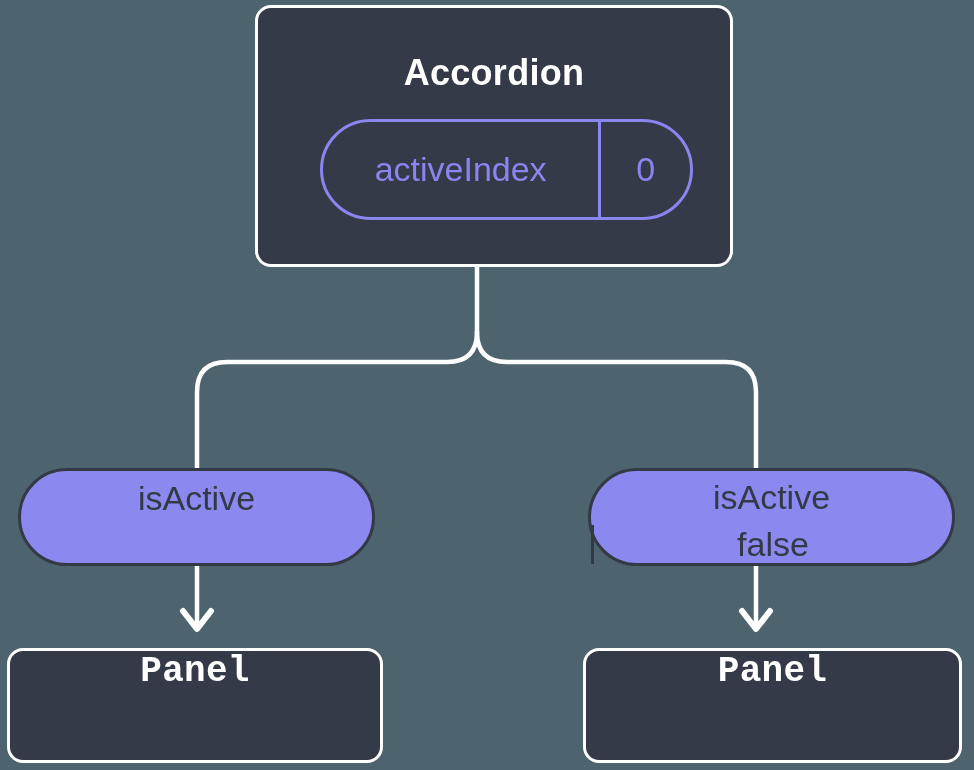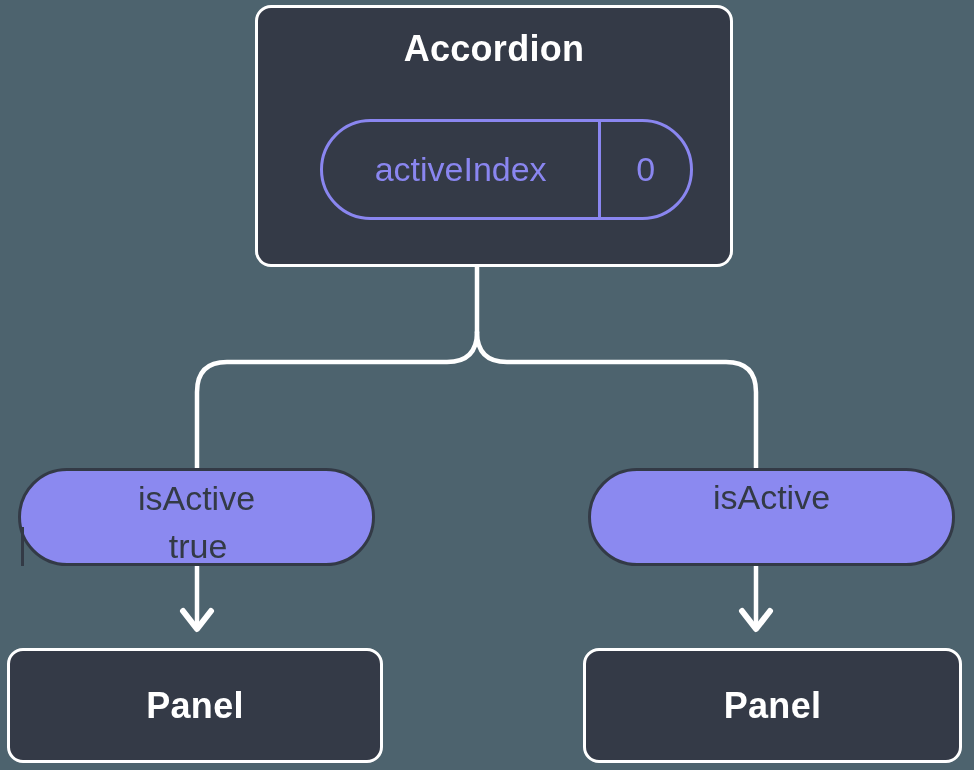--- a/index.html
+++ b/index.html
@@ -25,21 +25,21 @@
     z-index: 2;
   }
   .root-node { left: 255px; top: 5px; width: 478px; height: 262px; }
   .node-title {
     color: #ffffff;
     font-size: 36px;
     font-weight: 600;
     text-align: center;
     letter-spacing: 0.3px;
   }
-  .root-node .node-title { margin-top: 20px; }
+  .root-node .node-title { margin-top: 44px; }
   .pill { display: flex; box-sizing: border-box; }
   .pill-cell {
     display: flex;
     align-items: center;
     justify-content: center;
     white-space: nowrap;
   }
   .outline-pill {
     position: absolute;
     left: 62px; top: 111px;
@@ -61,22 +61,22 @@
     z-index: 2;
     flex-direction: column;
   }
   .pill-left  { left: 18px;  top: 468px; width: 357px; height: 98px; }
   .pill-left  .pill-label { flex: 0 0 60.5%; }
   .pill-right { left: 588px; top: 468px; width: 367px; height: 98px; }
   .pill-right .pill-label { flex: 0 0 58.3%; }
   .solid-pill .pill-value { flex: 1 1 auto; border-left: 3px solid #333a46; }
   .panel-node {
     display: flex;
-    align-items: center;
     justify-content: center;
+    font-family: Liberation Mono, monospace;
   }
   .panel-left  { left: 7px;   top: 648px; width: 376px; height: 115px; }
   .panel-right { left: 583px; top: 648px; width: 379px; height: 115px; }
 </style>
 </head>
 <body>
 
 <div class="canvas">
 
   <svg class="connectors" width="974" height="770" viewBox="0 0 974 770">
@@ -90,25 +90,25 @@
   <div class="node root-node">
     <div class="node-title">Accordion</div>
     <div class="pill outline-pill">
       <div class="pill-cell pill-label">activeIndex</div>
       <div class="pill-cell pill-value">0</div>
     </div>
   </div>
 
   <div class="pill solid-pill pill-left">
     <div class="pill-cell pill-label">isActive</div>
-    <div class="pill-cell pill-value">true</div>
   </div>
 
   <div class="pill solid-pill pill-right">
     <div class="pill-cell pill-label">isActive</div>
+    <div class="pill-cell pill-value">false</div>
   </div>
 
   <div class="node panel-node panel-left">
     <div class="node-title">Panel</div>
   </div>
 
   <div class="node panel-node panel-right">
     <div class="node-title">Panel</div>
   </div>
 

